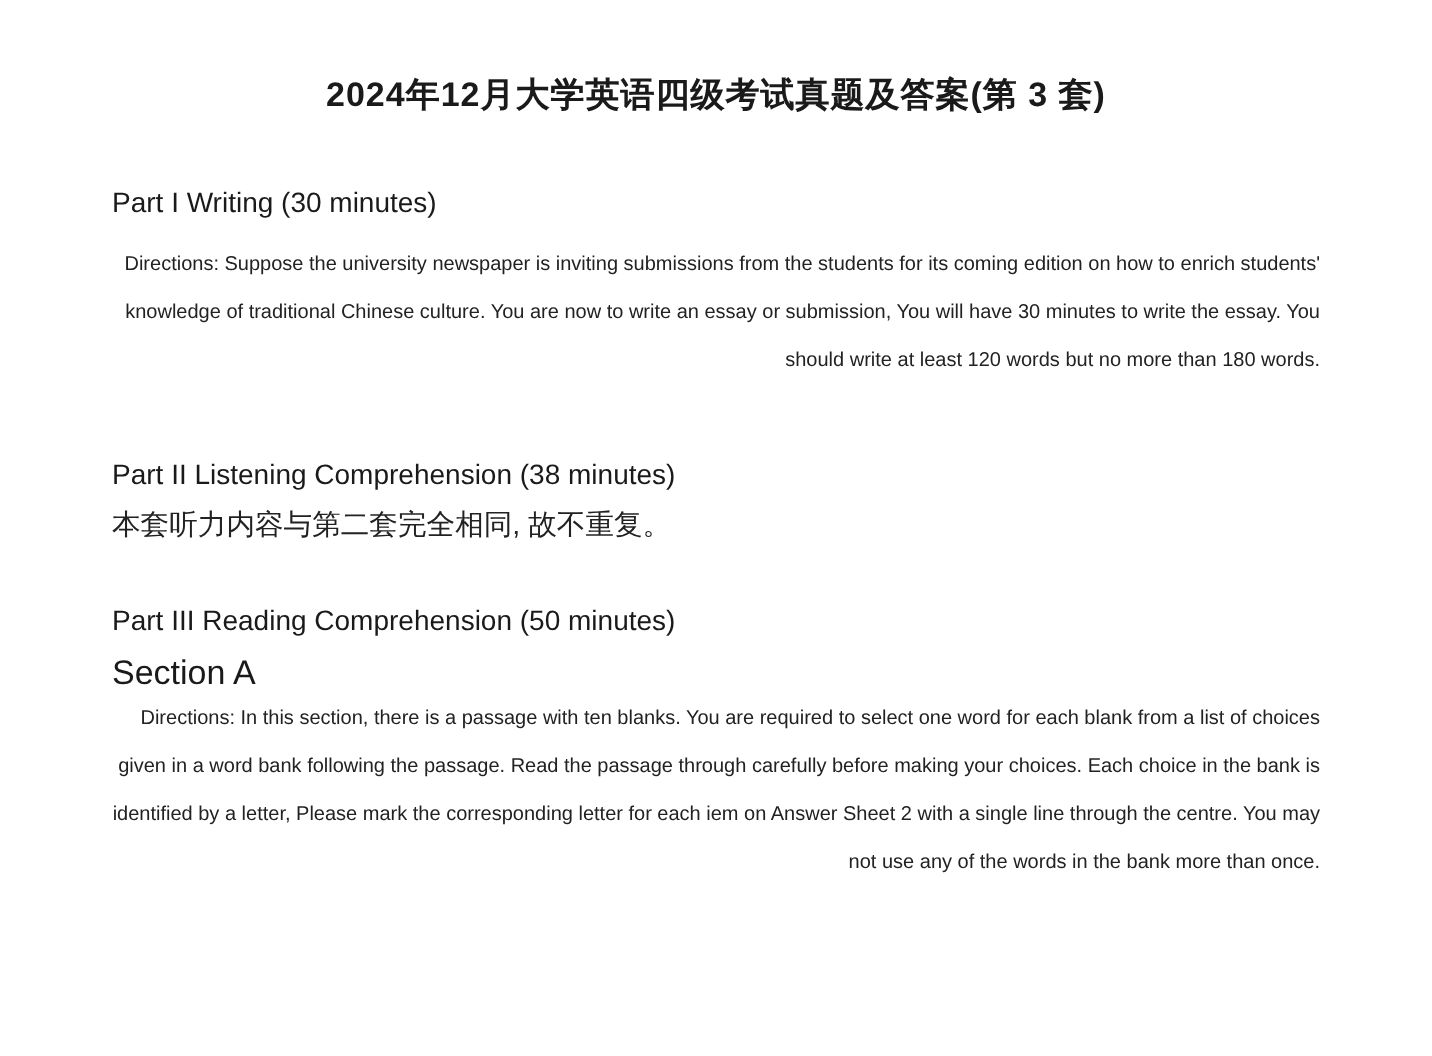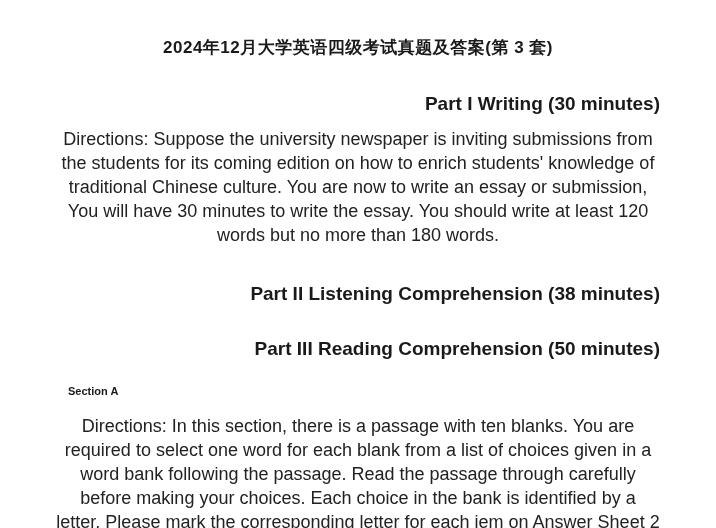--- a/index.html
+++ b/index.html
@@ -25,75 +25,76 @@
     text-align: center;
     font-size: 17px;
     font-weight: 700;
     color: #1a1a1a;
     letter-spacing: 0.5px;
     margin: 0;
     padding-top: 36px;
     padding-bottom: 4px;
   }
   .section-heading {
-    text-align: right;
-    font-size: 19px;
-    font-weight: 700;
+    text-align: left;
+    font-size: 14px;
+    font-weight: 400;
     color: #1a1a1a;
     margin: 0;
   }
   .heading-writing {
     padding-top: 30px;
     padding-bottom: 10px;
   }
   .heading-listening {
     padding-top: 36px;
     padding-bottom: 6px;
   }
   .heading-reading {
     padding-top: 27px;
     padding-bottom: 8px;
   }
   .body-text {
-    font-size: 18px;
+    font-size: 10px;
     line-height: 24px;
     color: #222222;
     margin: 0;
-    text-align: center;
+    text-align: right;
   }
   .para-writing {
     padding-top: 2px;
   }
   .cn-line {
     font-size: 14.3px;
     line-height: 24px;
     color: #222222;
     margin: 0;
   }
   .sub-heading {
-    font-size: 11px;
-    font-weight: 700;
+    font-size: 17px;
+    font-weight: 400;
     color: #1a1a1a;
-    margin: 12px;
+    margin: 0;
     line-height: 22px;
   }
 </style>
 </head>
 <body>
 
 <div class="page">
 
   <h1 class="doc-title">2024年12月大学英语四级考试真题及答案(第 3 套)</h1>
 
   <h2 class="section-heading heading-writing">Part I Writing (30 minutes)</h2>
 
   <p class="body-text para-writing">Directions: Suppose the university newspaper is inviting submissions from the students for its coming edition on how to enrich students' knowledge of traditional Chinese culture. You are now to write an essay or submission, You will have 30 minutes to write the essay. You should write at least 120 words but no more than 180 words.</p>
 
   <h2 class="section-heading heading-listening">Part II Listening Comprehension (38 minutes)</h2>
 
+  <p class="cn-line">本套听力内容与第二套完全相同, 故不重复。</p>
 
   <h2 class="section-heading heading-reading">Part III Reading Comprehension (50 minutes)</h2>
 
   <div class="sub-heading">Section A</div>
 
   <p class="body-text">Directions: In this section, there is a passage with ten blanks. You are required to select one word for each blank from a list of choices given in a word bank following the passage. Read the passage through carefully before making your choices. Each choice in the bank is identified by a letter, Please mark the corresponding letter for each iem on Answer Sheet 2 with a single line through the centre. You may not use any of the words in the bank more than once.</p>
 
 </div>
 
 </body></html>

